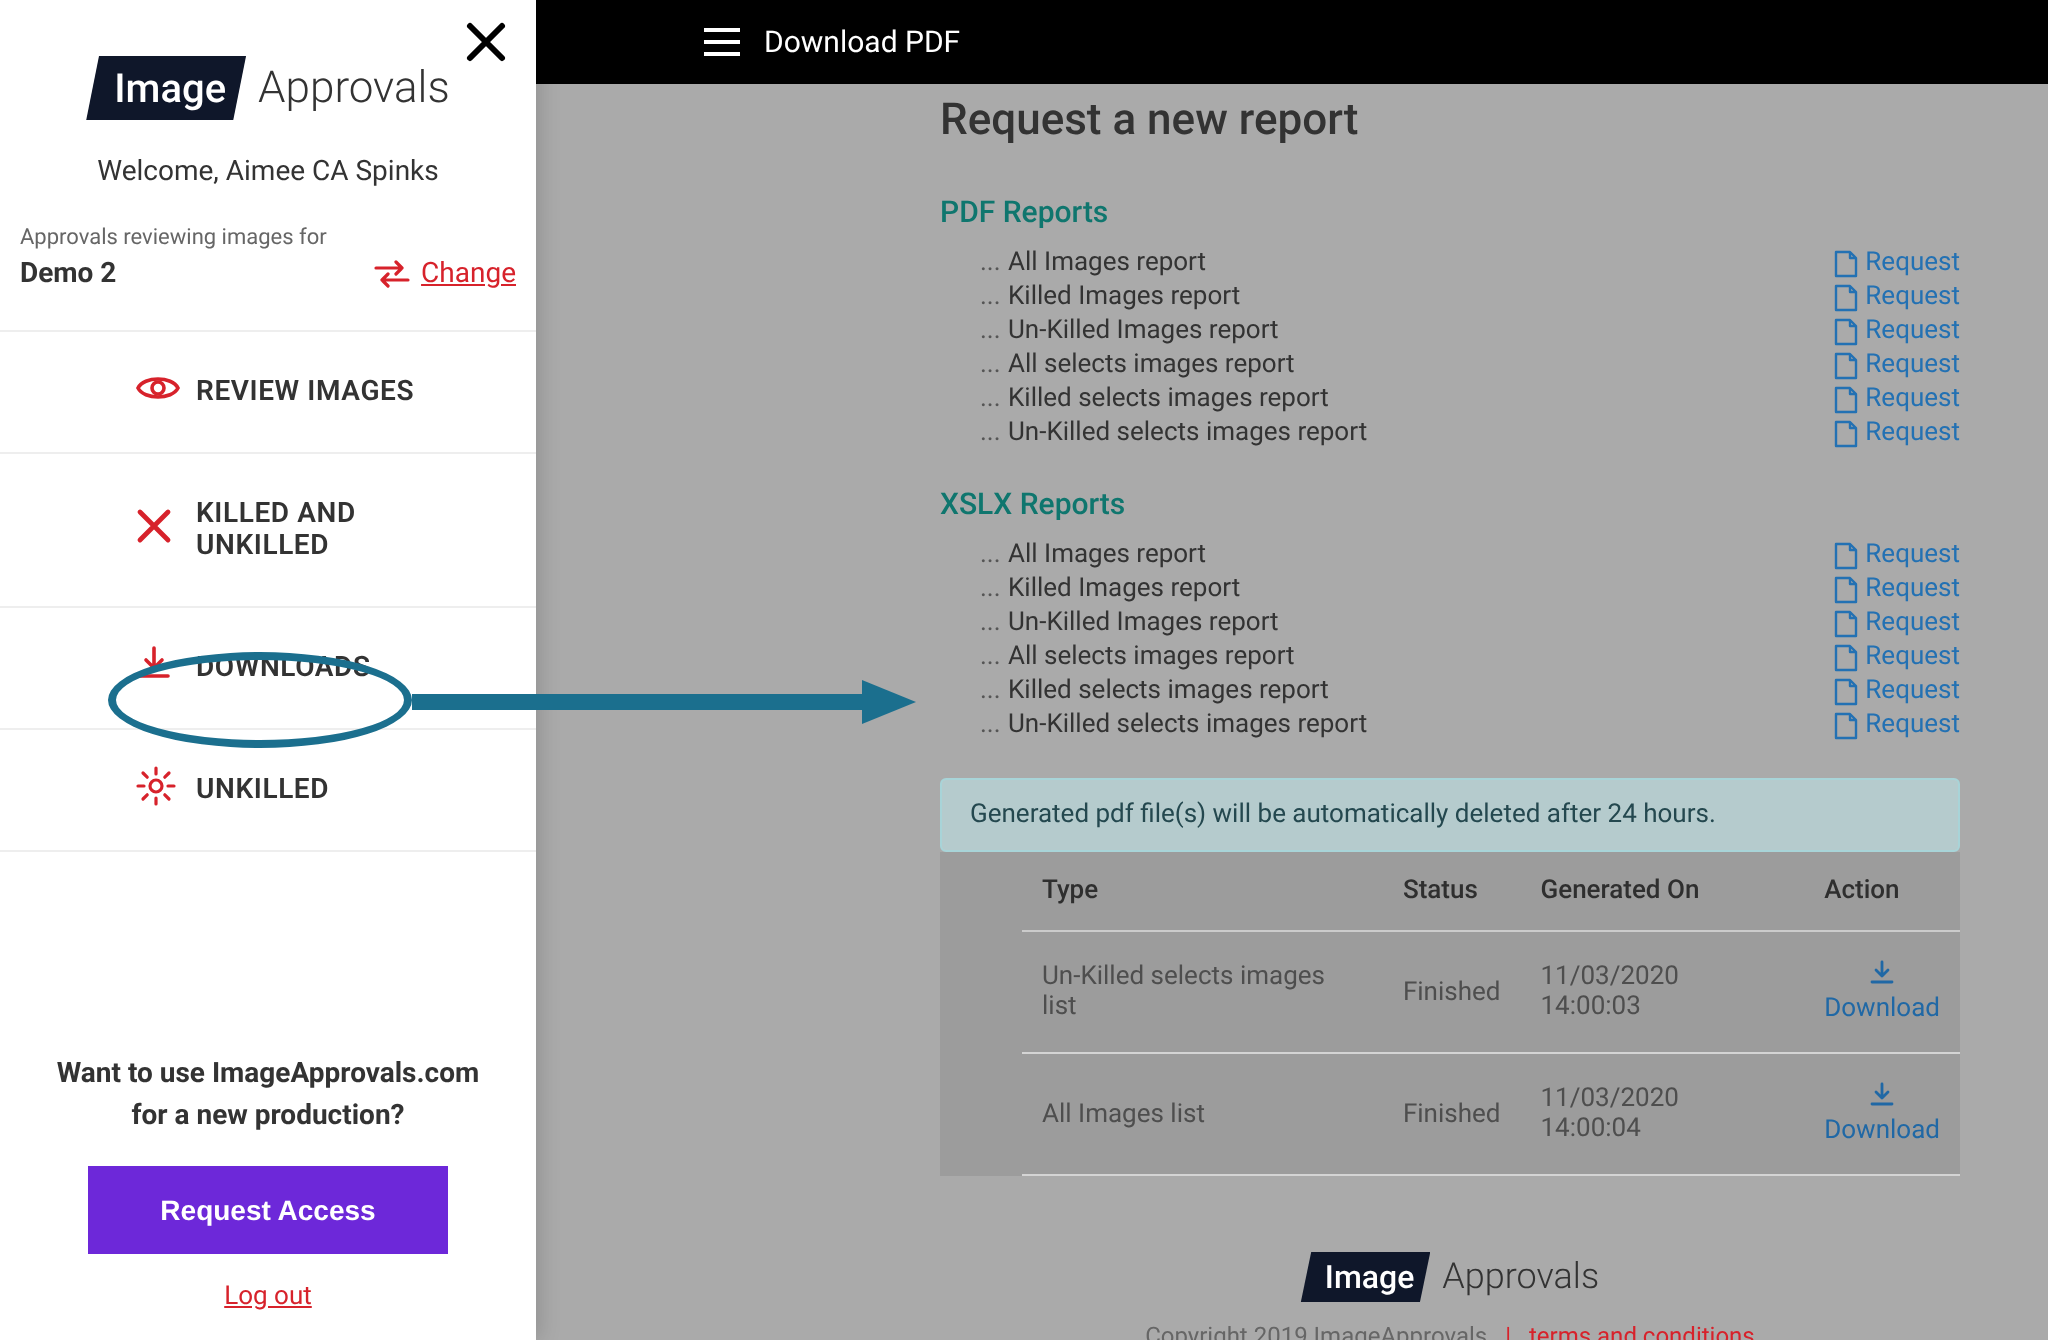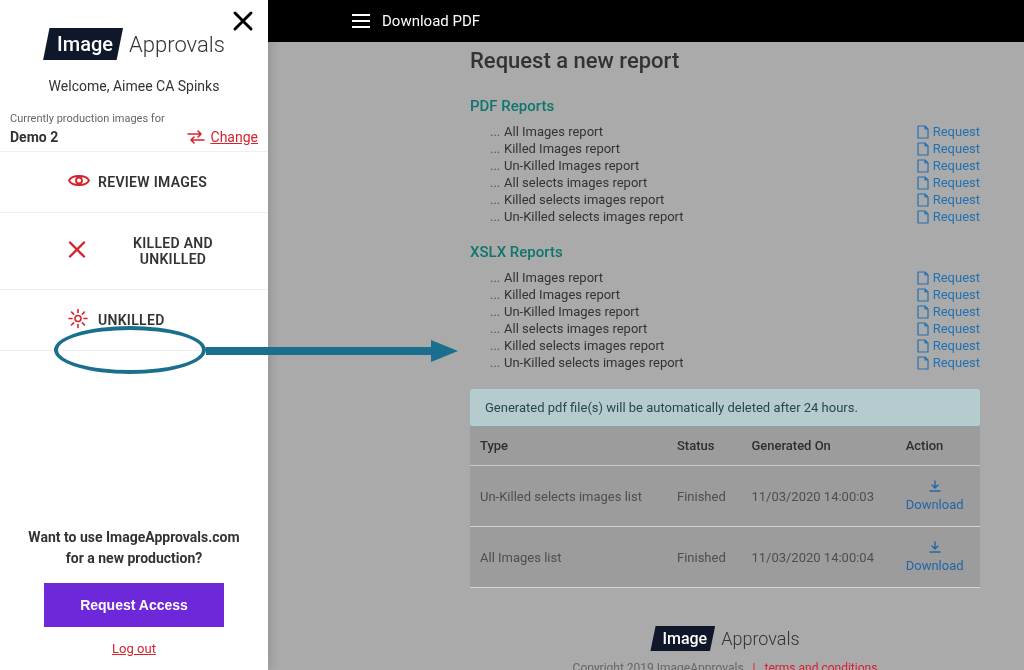--- a/index.html
+++ b/index.html
@@ -60,21 +60,21 @@
 }
 .reviewing-label {
   font-size: 11px;
   color: #666;
   padding: 0 10px 4px;
 }
 .project-row {
   display: flex;
   justify-content: space-between;
   align-items: center;
-  padding: 0 10px 6px;
+  padding: 0 10px 20px;
   border-bottom: 1px solid #eee;
 }
 .project-name { font-weight: 700; font-size: 14px; }
 .change-link {
   color: #d7222b;
   text-decoration: underline;
   font-size: 14px;
   cursor: pointer;
   display: inline-flex;
   align-items: center;
@@ -88,21 +88,20 @@
   align-items: center;
   gap: 12px;
   padding: 22px 20px 22px 70px;
   border-bottom: 1px solid #eee;
   cursor: pointer;
   font-weight: 600;
   letter-spacing: 0.3px;
   font-size: 14px;
   color: #333;
   position: relative;
-  text-align: center;
 }
 
 .nav-item { padding-left: 70px; }
 .nav-item .nav-icon-slot {
   position: absolute;
   left: 68px;
   top: 50%;
   transform: translateY(-50%);
 }
 .nav-item span.lbl { margin-left: 28px; }
@@ -224,21 +223,21 @@
   color: #333;
   padding: 12px 10px;
   border-bottom: 1px solid #ddd;
 }
 .tbl td {
   padding: 14px 10px;
   border-bottom: 1px solid #e6e6e6;
   color: #555;
 }
 .dl-link { color: #2371b3; cursor: pointer; display:inline-flex; gap:5px; align-items:center;flex-direction:column;}
-.tbl-wrap{ position:relative; }
+.tbl-wrap{ position:relative;padding-left:41px; }
 .tbl-wrap::after{
   content:"";
   position:absolute;
   inset:0;
   background: rgba(0,0,0,0.08);
   pointer-events:none;
 }
 
 
 .footer { text-align: center; margin-top: 38px; font-size: 12px; color: #666; }
@@ -264,21 +263,21 @@
 
   <div class="logo-block">
     <span class="logo">
       <span class="logo-mark">Image</span>
       <span class="logo-text">Approvals</span>
     </span>
   </div>
 
   <div class="welcome">Welcome, Aimee CA Spinks</div>
 
-  <div class="reviewing-label">Currently production images for</div>
+  <div class="reviewing-label">Approvals reviewing images for</div>
   <div class="project-row">
     <span class="project-name">Demo 2</span>
     <span class="change-link">
       <svg class="swap-icon" width="18" height="14" viewBox="0 0 18 14">
           <path d="M1 4 H14 M14 4 L11 1 M14 4 L11 7" stroke="#d7222b" stroke-width="1.6" fill="none" stroke-linecap="round" stroke-linejoin="round"></path>
           <path d="M17 10 H4 M4 10 L7 7 M4 10 L7 13" stroke="#d7222b" stroke-width="1.6" fill="none" stroke-linecap="round" stroke-linejoin="round"></path>
         </svg>
       <span>Change</span>
     </span>
   </div>
@@ -293,20 +292,28 @@
       </span>
       <span class="lbl">REVIEW IMAGES</span>
     </div>
     <div class="nav-item">
       <span class="nav-icon-slot">
         <svg width="18" height="18" viewBox="0 0 18 18">
             <path d="M2 2 L16 16 M16 2 L2 16" stroke="#d7222b" stroke-width="2.4" stroke-linecap="round"></path>
           </svg>
       </span>
       <span class="lbl">KILLED AND UNKILLED</span>
+    </div>
+    <div class="nav-item">
+      <span class="nav-icon-slot">
+        <svg width="18" height="18" viewBox="0 0 18 18">
+            <path d="M9 1 V11 M9 11 L5 7 M9 11 L13 7 M2 15 H16" stroke="#d7222b" stroke-width="1.8" fill="none" stroke-linecap="round" stroke-linejoin="round"></path>
+          </svg>
+      </span>
+      <span class="lbl">DOWNLOADS</span>
     </div>
     <div class="nav-item">
       <span class="nav-icon-slot">
         <svg width="20" height="20" viewBox="0 0 20 20">
             <circle cx="10" cy="10" r="3" fill="none" stroke="#d7222b" stroke-width="1.6"></circle>
             <path d="M10 1 V4 M10 16 V19 M1 10 H4 M16 10 H19 M3.5 3.5 L5.6 5.6 M14.4 14.4 L16.5 16.5 M16.5 3.5 L14.4 5.6 M5.6 14.4 L3.5 16.5" stroke="#d7222b" stroke-width="1.6" stroke-linecap="round"></path>
           </svg>
       </span>
       <span class="lbl">UNKILLED</span>
     </div>

